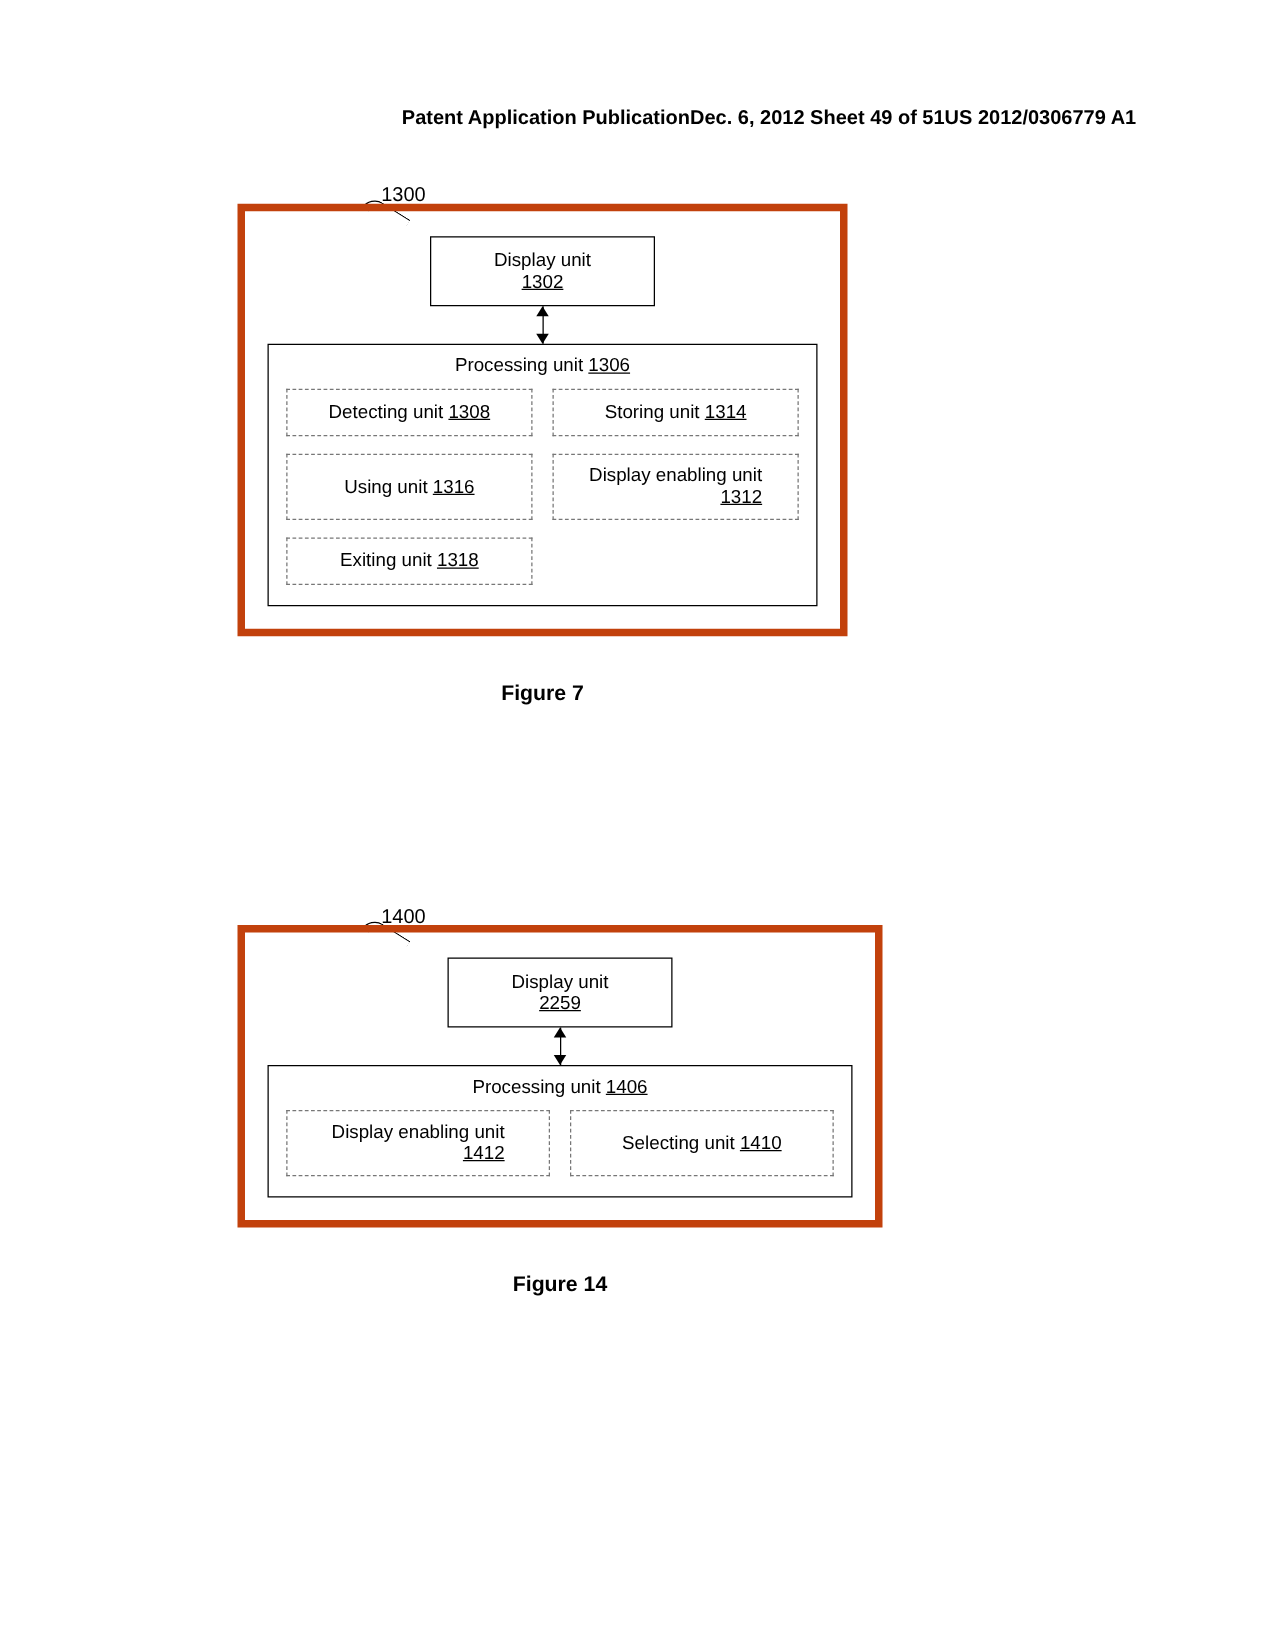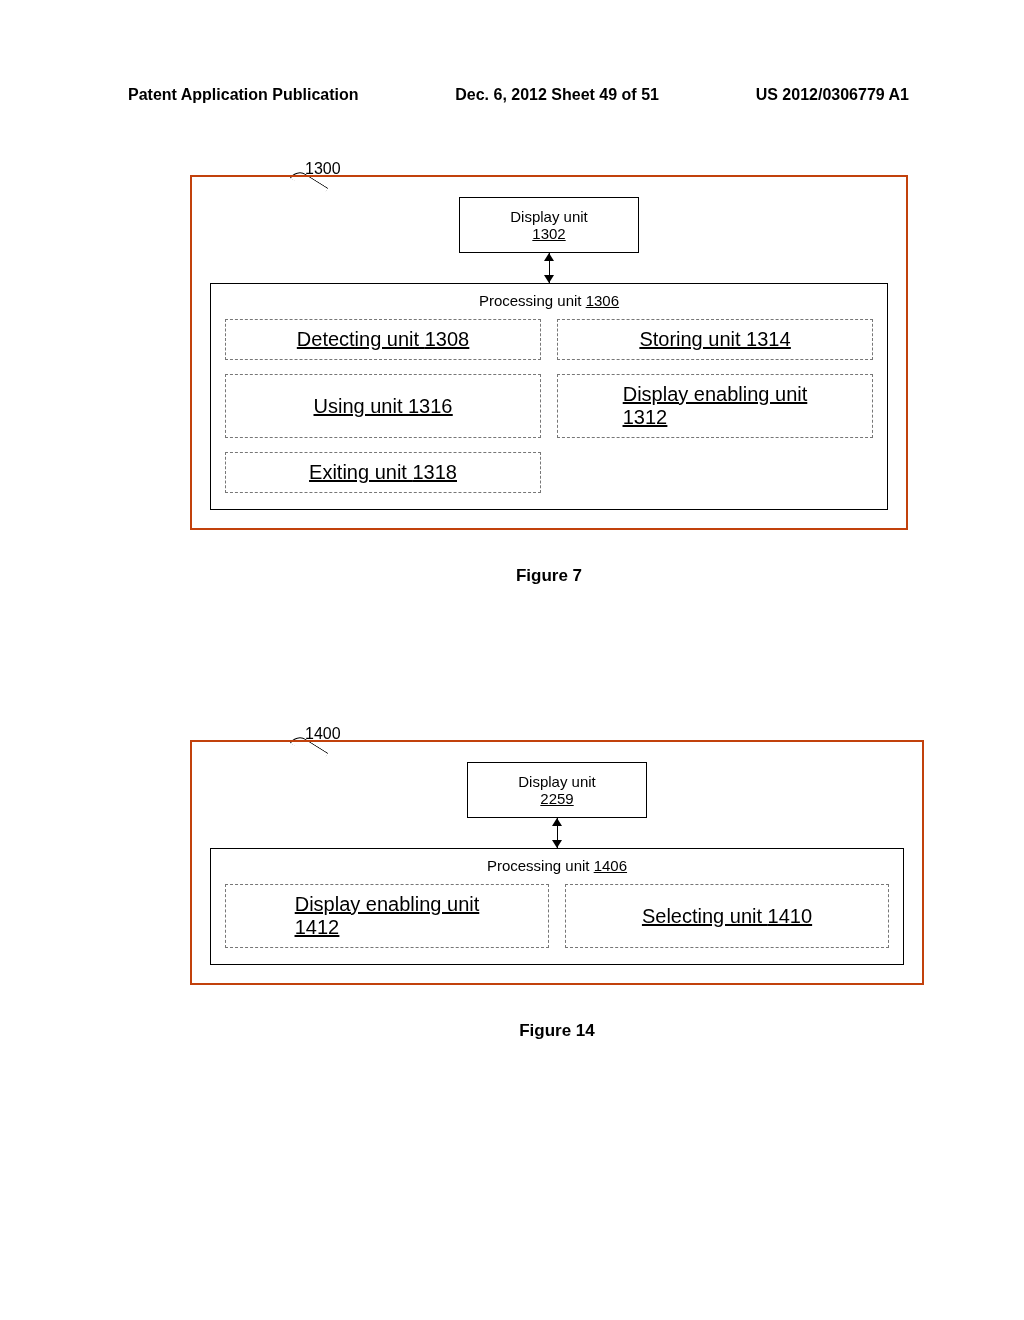--- a/index.html
+++ b/index.html
@@ -9,29 +9,29 @@
       width: 1024px;
       height: 1320px;
       position: relative;
     }
     .header {
       position: absolute;
       top: 86px;
       left: 0; right: 0;
       padding: 0 115px 0 128px;
       display: flex;
-      justify-content: space-between;
+      justify-content: flex-end;
       font-size: 16px;
       font-weight: bold;
     }
     .figure-container { position: absolute; }
-    .fig13 { top: 175px; left: 190px; width: 718px; }
-    .fig14 { top: 740px; left: 190px; width: 734px; }
+    .fig13 { top: 163px; left: 190px; width: 488px; }
+    .fig14 { top: 740px; left: 190px; width: 516px; }
     .outer-box {
-      border: 2px solid #c2410c;
+      border: 6px solid #c2410c;
       position: relative;
       padding: 20px 18px 18px 18px;
     }
     .ref-label {
       position: absolute;
       top: -15px;
       left: 115px;
       font-size: 16px;
     }
     .ref-curve {
@@ -93,28 +93,27 @@
       margin-bottom: 10px;
     }
     .grid-2 {
       display: grid;
       grid-template-columns: 1fr 1fr;
       gap: 14px 16px;
     }
     .subunit {
       border: 1.5px dashed #777;
       padding: 8px 4px;
-      text-align: left;
-      font-size: 20px;
+      text-align: right;
+      font-size: 15px;
       min-height: 38px;
       display: flex;
       align-items: center;
       justify-content: center;
       line-height: 1.15;
-      text-decoration: underline;
     }
     .u { text-decoration: underline; }
     .caption {
       text-align: center;
       font-weight: bold;
       margin-top: 36px;
       font-size: 17px;
     }
   </style>
 </head>

